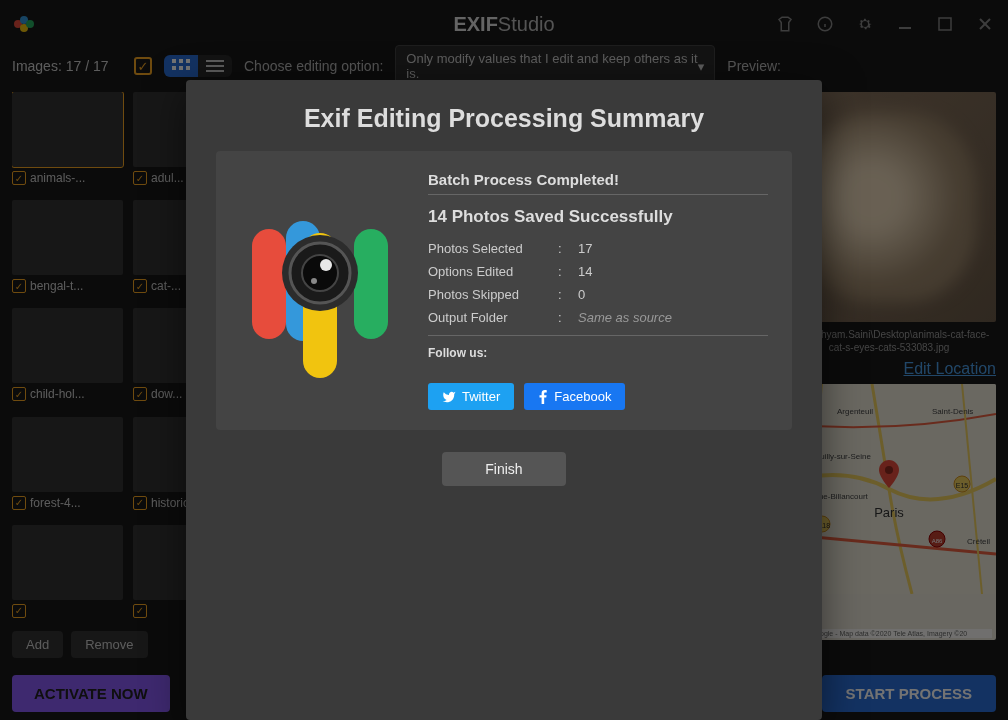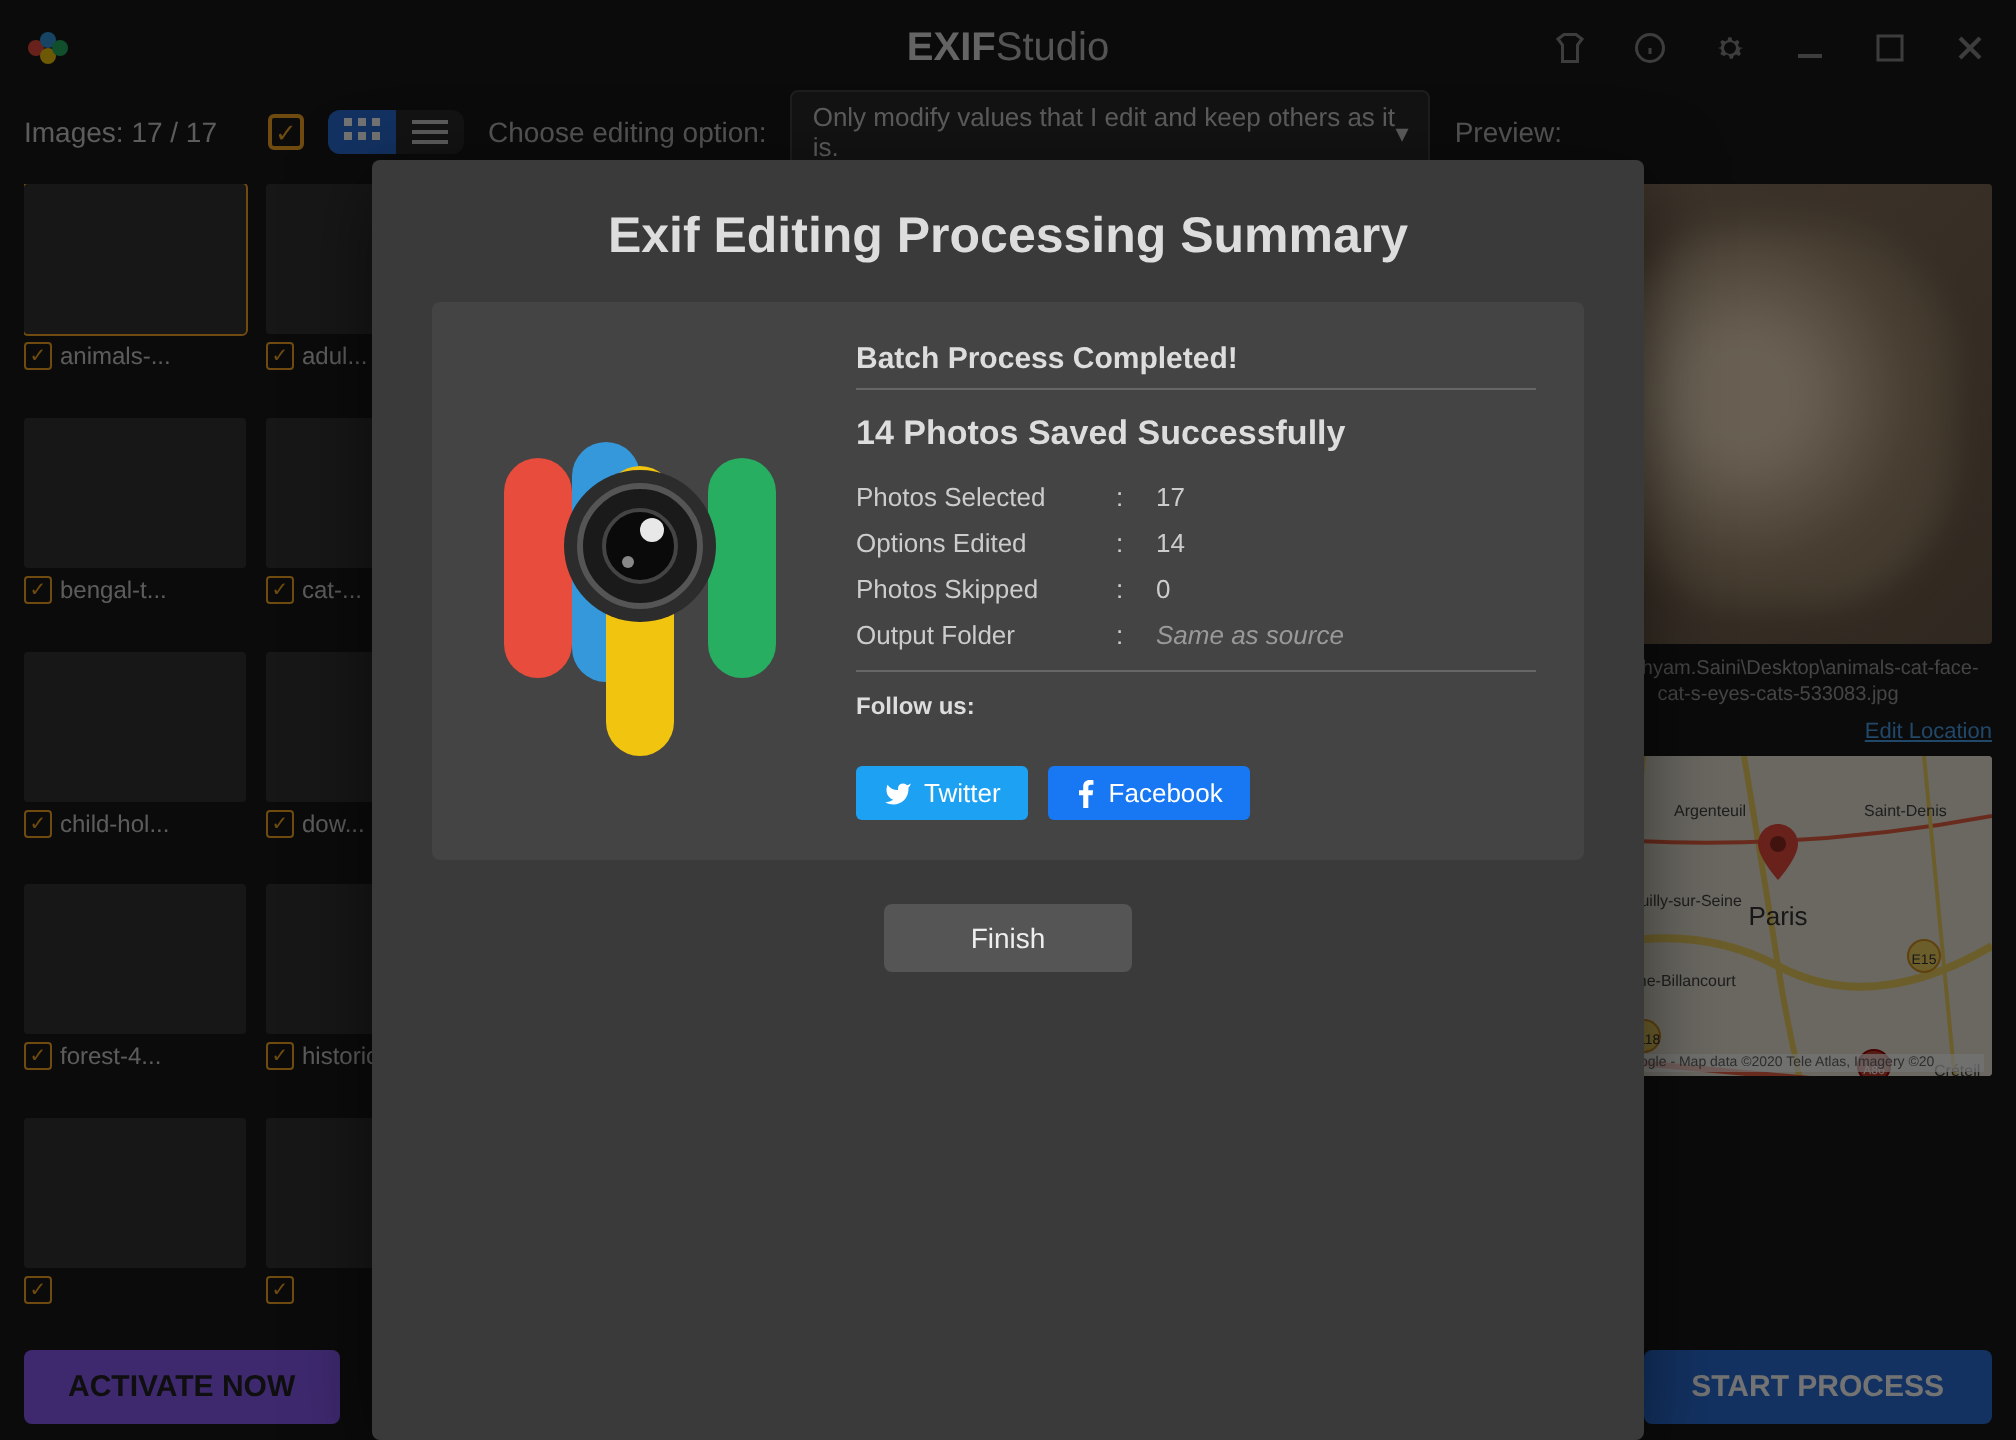--- a/index.html
+++ b/index.html
@@ -41,22 +41,22 @@
 .fieldrow { display: flex; align-items: center; margin-bottom: 8px; font-size: 13px; }
 .fieldrow .flabel { width: 180px; text-align: right; color: #aaa; padding-right: 10px; }
 .fieldrow input { flex: 1; background: #444; border: none; color: #999; padding: 5px 8px; font-size: 13px; }
 .fieldrow .clockbtn { width: 24px; height: 24px; background: #333; border-radius: 50%; margin-left: 6px; display: flex; align-items: center; justify-content: center; color: #aaa; font-size: 12px; }
 .sectionhdr { color: #aaa; font-size: 13px; margin: 12px 0 8px 8px; border-bottom: 1px solid #333; padding-bottom: 4px; }
 
 .rightpane { width: 214px; display: flex; flex-direction: column; gap: 6px; }
 .previewimg { width: 100%; height: 230px; background: linear-gradient(135deg, #8a7560, #6b5a48); border-radius: 2px; position: relative; }
 .previewimg::after { content: ''; position: absolute; inset: 20px; background: radial-gradient(circle at 40% 45%, #e8d5b8 20%, #9a856a 60%); border-radius: 40%; filter: blur(8px); }
 .previewtext { font-size: 10px; color: #999; text-align: center; line-height: 1.3; }
-.editloc { color: #4a9ee8; font-size: 11px; text-align: right; text-decoration: underline; cursor: pointer; }
-.mapimg { width: 100%; height: 160px; background: #e8e4d8; border-radius: 2px; position: relative; overflow: hidden; }
+.editloc { color: #4a9ee8; font-size: 16px; text-align: right; text-decoration: underline; cursor: pointer; }
+.mapimg { width: 100%; height: 256px; background: #e8e4d8; border-radius: 2px; position: relative; overflow: hidden; }
 .mapimg .pin { position: absolute; left: 50%; top: 42%; transform: translate(-50%, -100%); }
 .mapimg .city { position: absolute; left: 50%; top: 50%; transform: translate(-50%, -50%); font-size: 13px; color: #333; font-weight: 500; }
 .mapattr { position: absolute; bottom: 2px; left: 4px; right: 4px; font-size: 7px; color: #666; background: rgba(255,255,255,0.7); padding: 1px 2px; }
 .roads { position: absolute; inset: 0; }
 
 
 .footer { height: 54px; display: flex; align-items: center; padding: 0 12px; gap: 14px; background: #1a1a1a; }
 .activate { background: #8b5cf6; color: #222; font-weight: 700; padding: 10px 22px; border-radius: 4px; font-size: 15px; cursor: pointer; }
 .footbtn { background: #333; color: #ccc; padding: 8px 18px; border-radius: 4px; font-size: 13px; cursor: pointer; }
 .startbtn { background: #2a6fd9; color: #fff; font-weight: 700; padding: 10px 24px; border-radius: 4px; font-size: 15px; cursor: pointer; margin-left: auto; }
@@ -241,20 +241,24 @@
           </div>
         </div>
         <div class="thumb">
           <div class="img g8"></div>
           <div class="lbl">
             <span class="chk">✓</span>
             <span></span>
           </div>
         </div>
       </div>
+    <div class="thumbactions">
+      <div class="smallbtn">Add</div>
+      <div class="smallbtn">Remove</div>
+    </div>
   </div>
 
   <div class="centerpane">
     <div style="height:380px"></div>
     <div class="fieldrow">
       <div class="flabel">DateTime Original:</div>
       <input placeholder="Empty value in all images" style="">
       <div class="clockbtn">🕐</div>
     </div>
     <div class="fieldrow">

